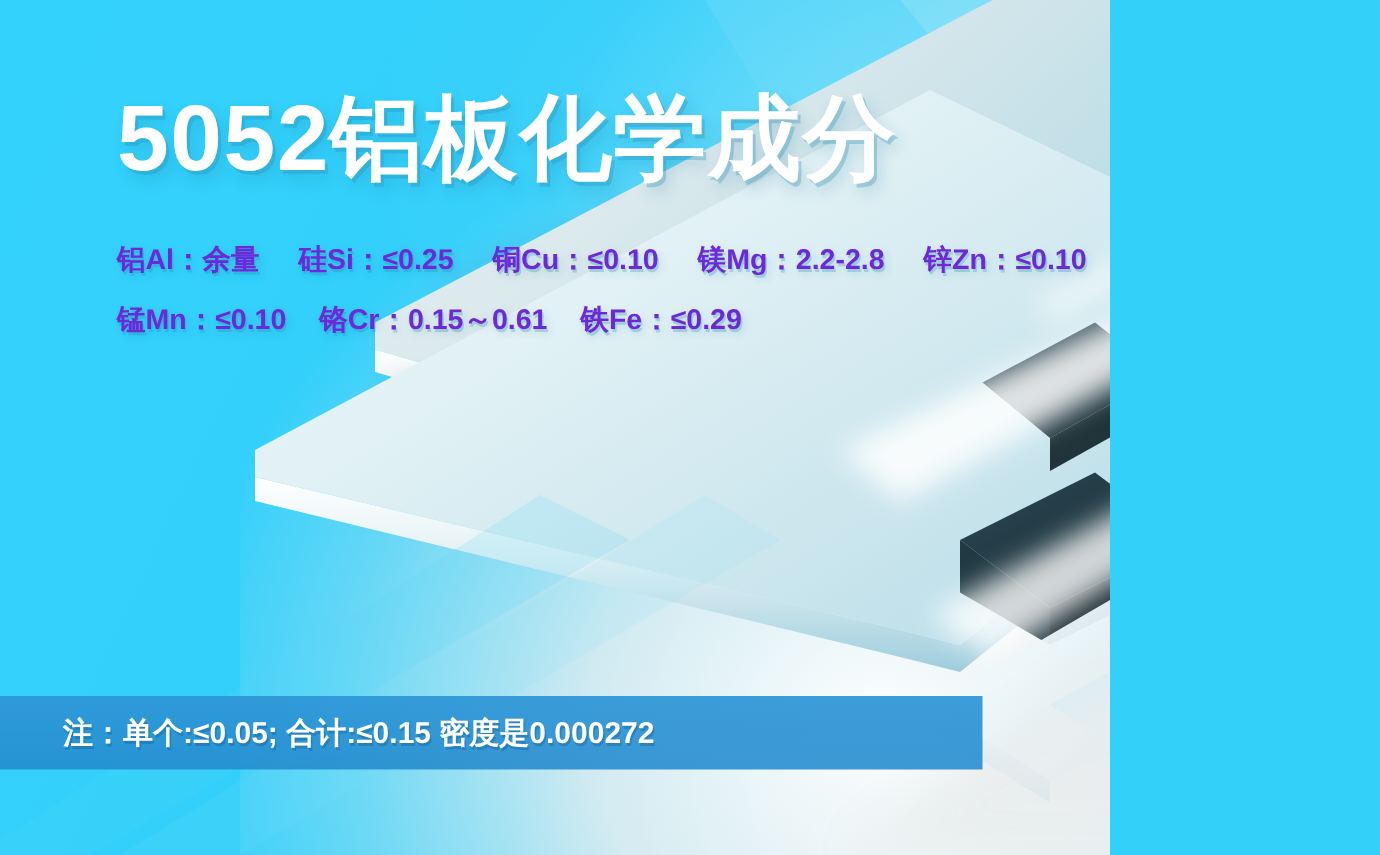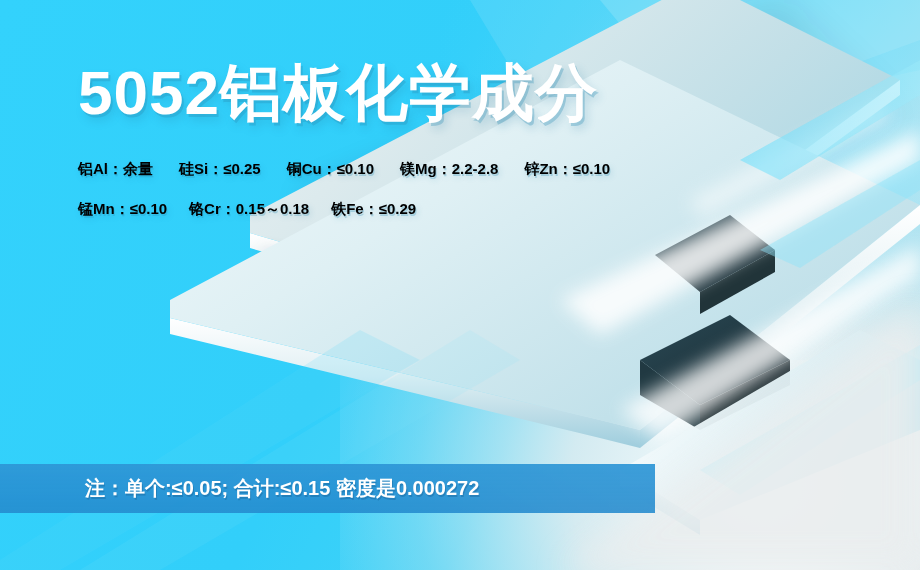--- a/index.html
+++ b/index.html
@@ -2,21 +2,21 @@
 <html><head>
 <meta charset="utf-8">
 <style>
   html,body{margin:0;padding:0;}
   body{
     width:920px;height:570px;overflow:hidden;
     font-family:"Liberation Sans","DejaVu Sans",sans-serif;
     background:#33d0fa;
   }
   #banner{
-    position:relative;width:920px;height:570px;overflow:hidden;
+    position:relative;width:740px;height:570px;overflow:hidden;
     background:#33d0fa;
   }
   
   .bg-base{position:absolute;inset:0;background:
       linear-gradient(115deg,#33d2fc 0%,#32cffa 42%,#3fd2f7 60%,#7fe0f6 74%,#cfe7ea 88%,#e8eced 100%);}
   .bg-glow{position:absolute;right:-120px;bottom:-160px;width:700px;height:620px;
       background:radial-gradient(ellipse at 60% 60%,rgba(255,255,255,.95) 0%,rgba(232,238,240,.85) 32%,rgba(175,226,241,.45) 58%,rgba(80,212,250,0) 78%);}
   .bg-glow2{position:absolute;right:-40px;top:-60px;width:520px;height:420px;
       background:radial-gradient(ellipse at 70% 40%,rgba(180,235,252,.55) 0%,rgba(100,216,250,.18) 50%,rgba(51,208,250,0) 75%);}
 
@@ -26,36 +26,36 @@
   
   #title{
     position:absolute;left:78px;top:62px;
     font-size:62px;line-height:1;font-weight:bold;color:#ffffff;
     letter-spacing:1px;
     text-shadow:2px 3px 0 rgba(40,140,180,.30), 4px 6px 10px rgba(30,120,160,.22);
     white-space:nowrap;
   }
   .spec-row{
     position:absolute;left:78px;
-    font-size:15px;font-weight:bold;color:#000000;white-space:nowrap;
+    font-size:19px;font-weight:bold;color:#6d28d9;white-space:nowrap;
     text-shadow:1px 2px 0 rgba(40,140,180,.28), 2px 3px 6px rgba(30,120,160,.18);
   }
   #spec-row-1{top:160px;}
   #spec-row-2{top:200px;}
   .spec-item{display:inline-block;}
   .sp-gap-1{display:inline-block;width:26px;}
   .sp-gap-2{display:inline-block;width:22px;}
 
   #note-bar{
     position:absolute;left:0;top:464px;width:655px;height:49px;
     background:linear-gradient(180deg,rgba(46,150,214,.93) 0%,rgba(40,144,210,.90) 55%,rgba(36,138,205,.88) 100%);
     display:flex;align-items:center;
   }
   #note-text{
-    margin-left:85px;font-size:20px;font-weight:bold;color:#ffffff;white-space:nowrap;
+    margin-left:42px;font-size:20px;font-weight:bold;color:#ffffff;white-space:nowrap;
     text-shadow:1px 2px 0 rgba(20,90,140,.35);
   }
 </style>
 </head>
 <body>
 
 <div id="banner">
 
   <div class="bg-base"></div>
   <div class="bg-glow"></div>
@@ -164,20 +164,20 @@
     </svg>
   </div>
 
   <div id="title">5052铝板化学成分</div>
 
   <div id="spec-row-1" class="spec-row">
     <span class="spec-item"><span>铝Al</span><span>：</span><span>余量</span></span><span class="sp-gap-1"></span><span class="spec-item"><span>硅Si</span><span>：</span><span>≤0.25</span></span><span class="sp-gap-1"></span><span class="spec-item"><span>铜Cu</span><span>：</span><span>≤0.10</span></span><span class="sp-gap-1"></span><span class="spec-item"><span>镁Mg</span><span>：</span><span>2.2-2.8</span></span><span class="sp-gap-1"></span><span class="spec-item"><span>锌Zn</span><span>：</span><span>≤0.10</span></span>
   </div>
 
   <div id="spec-row-2" class="spec-row">
-    <span class="spec-item"><span>锰Mn</span><span>：</span><span>≤0.10</span></span><span class="sp-gap-2"></span><span class="spec-item"><span>铬Cr</span><span>：</span><span>0.15～0.18</span></span><span class="sp-gap-2"></span><span class="spec-item"><span>铁Fe</span><span>：</span><span>≤0.29</span></span>
+    <span class="spec-item"><span>锰Mn</span><span>：</span><span>≤0.10</span></span><span class="sp-gap-2"></span><span class="spec-item"><span>铬Cr</span><span>：</span><span>0.15～0.61</span></span><span class="sp-gap-2"></span><span class="spec-item"><span>铁Fe</span><span>：</span><span>≤0.29</span></span>
   </div>
 
   <div id="note-bar">
     <span id="note-text">注：单个:≤0.05; 合计:≤0.15  密度是0.000272</span>
   </div>
 
 </div>
 
 </body></html>

